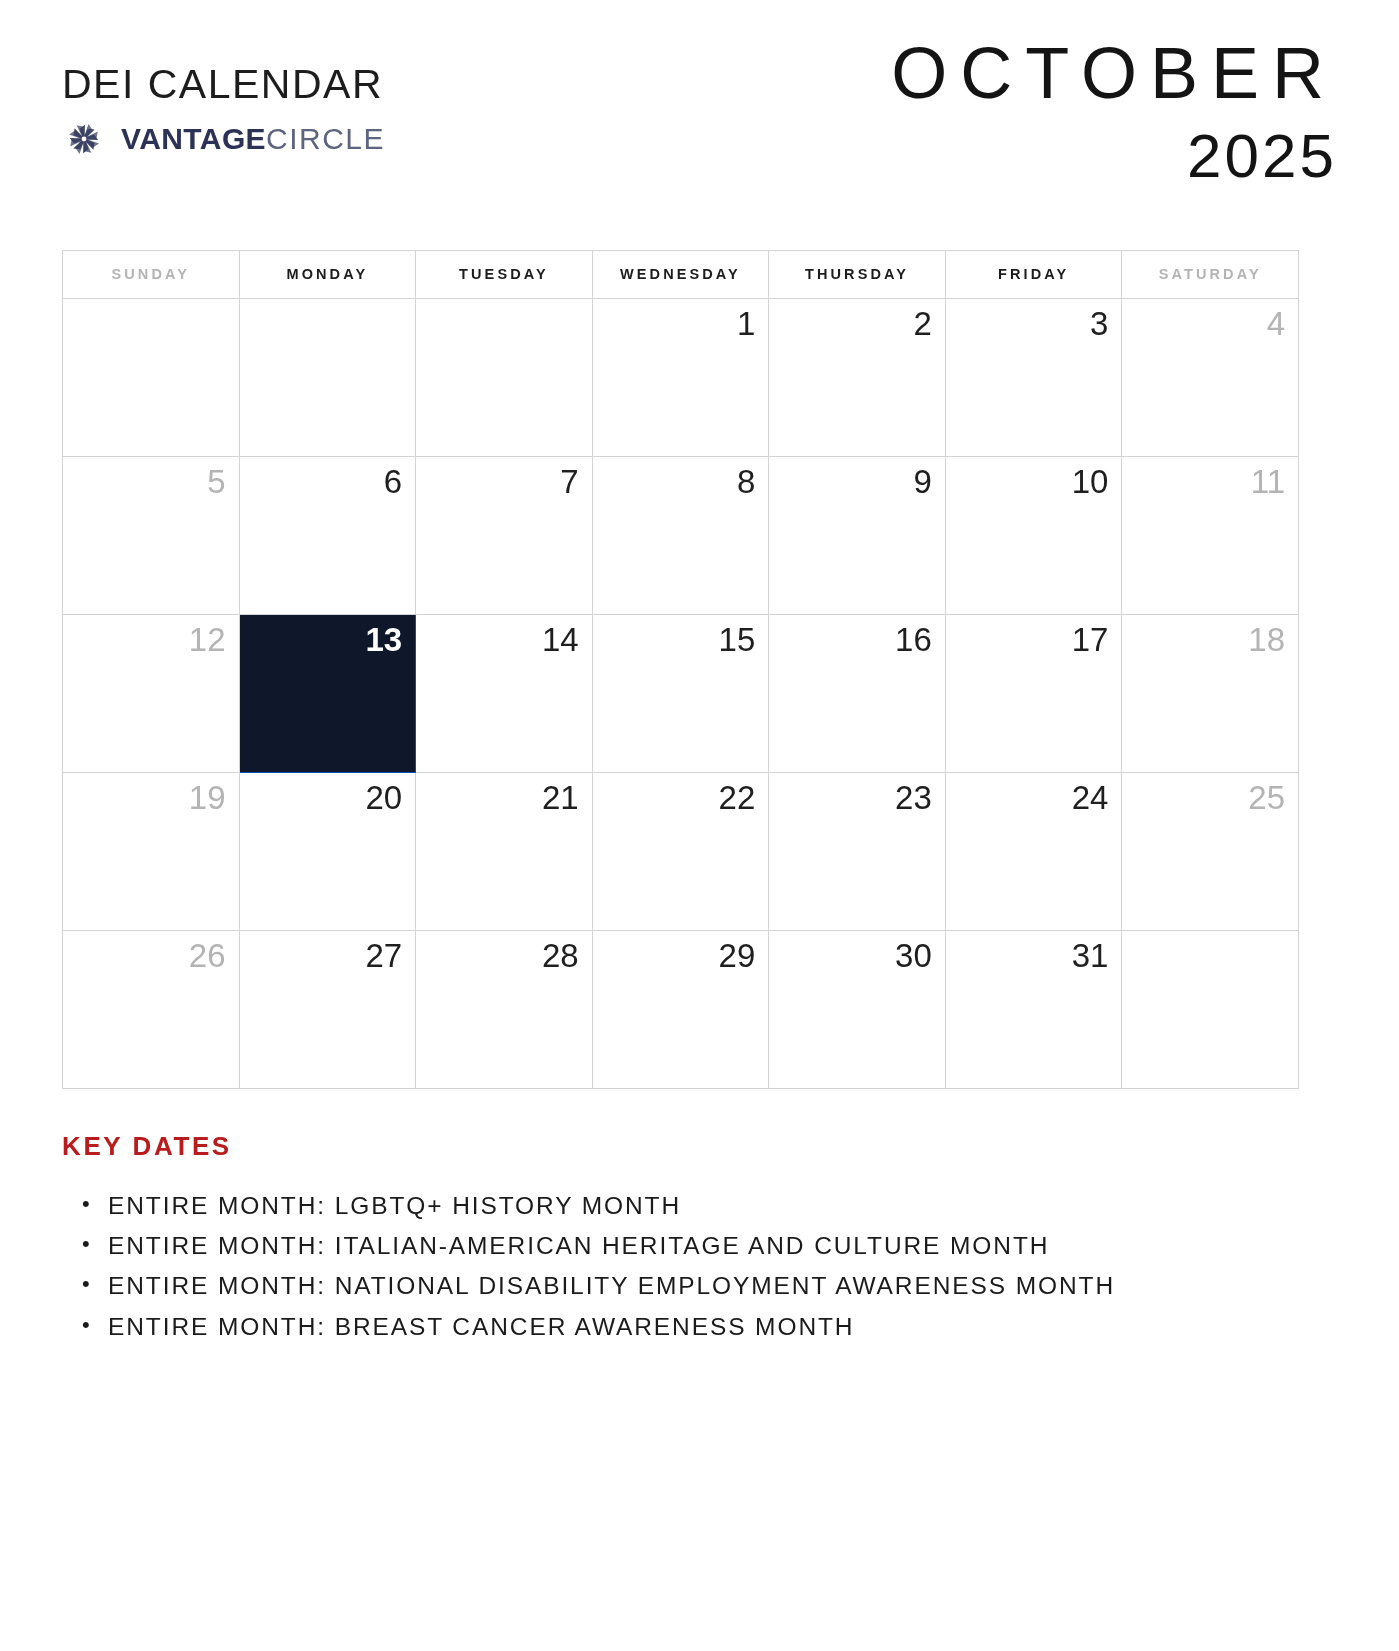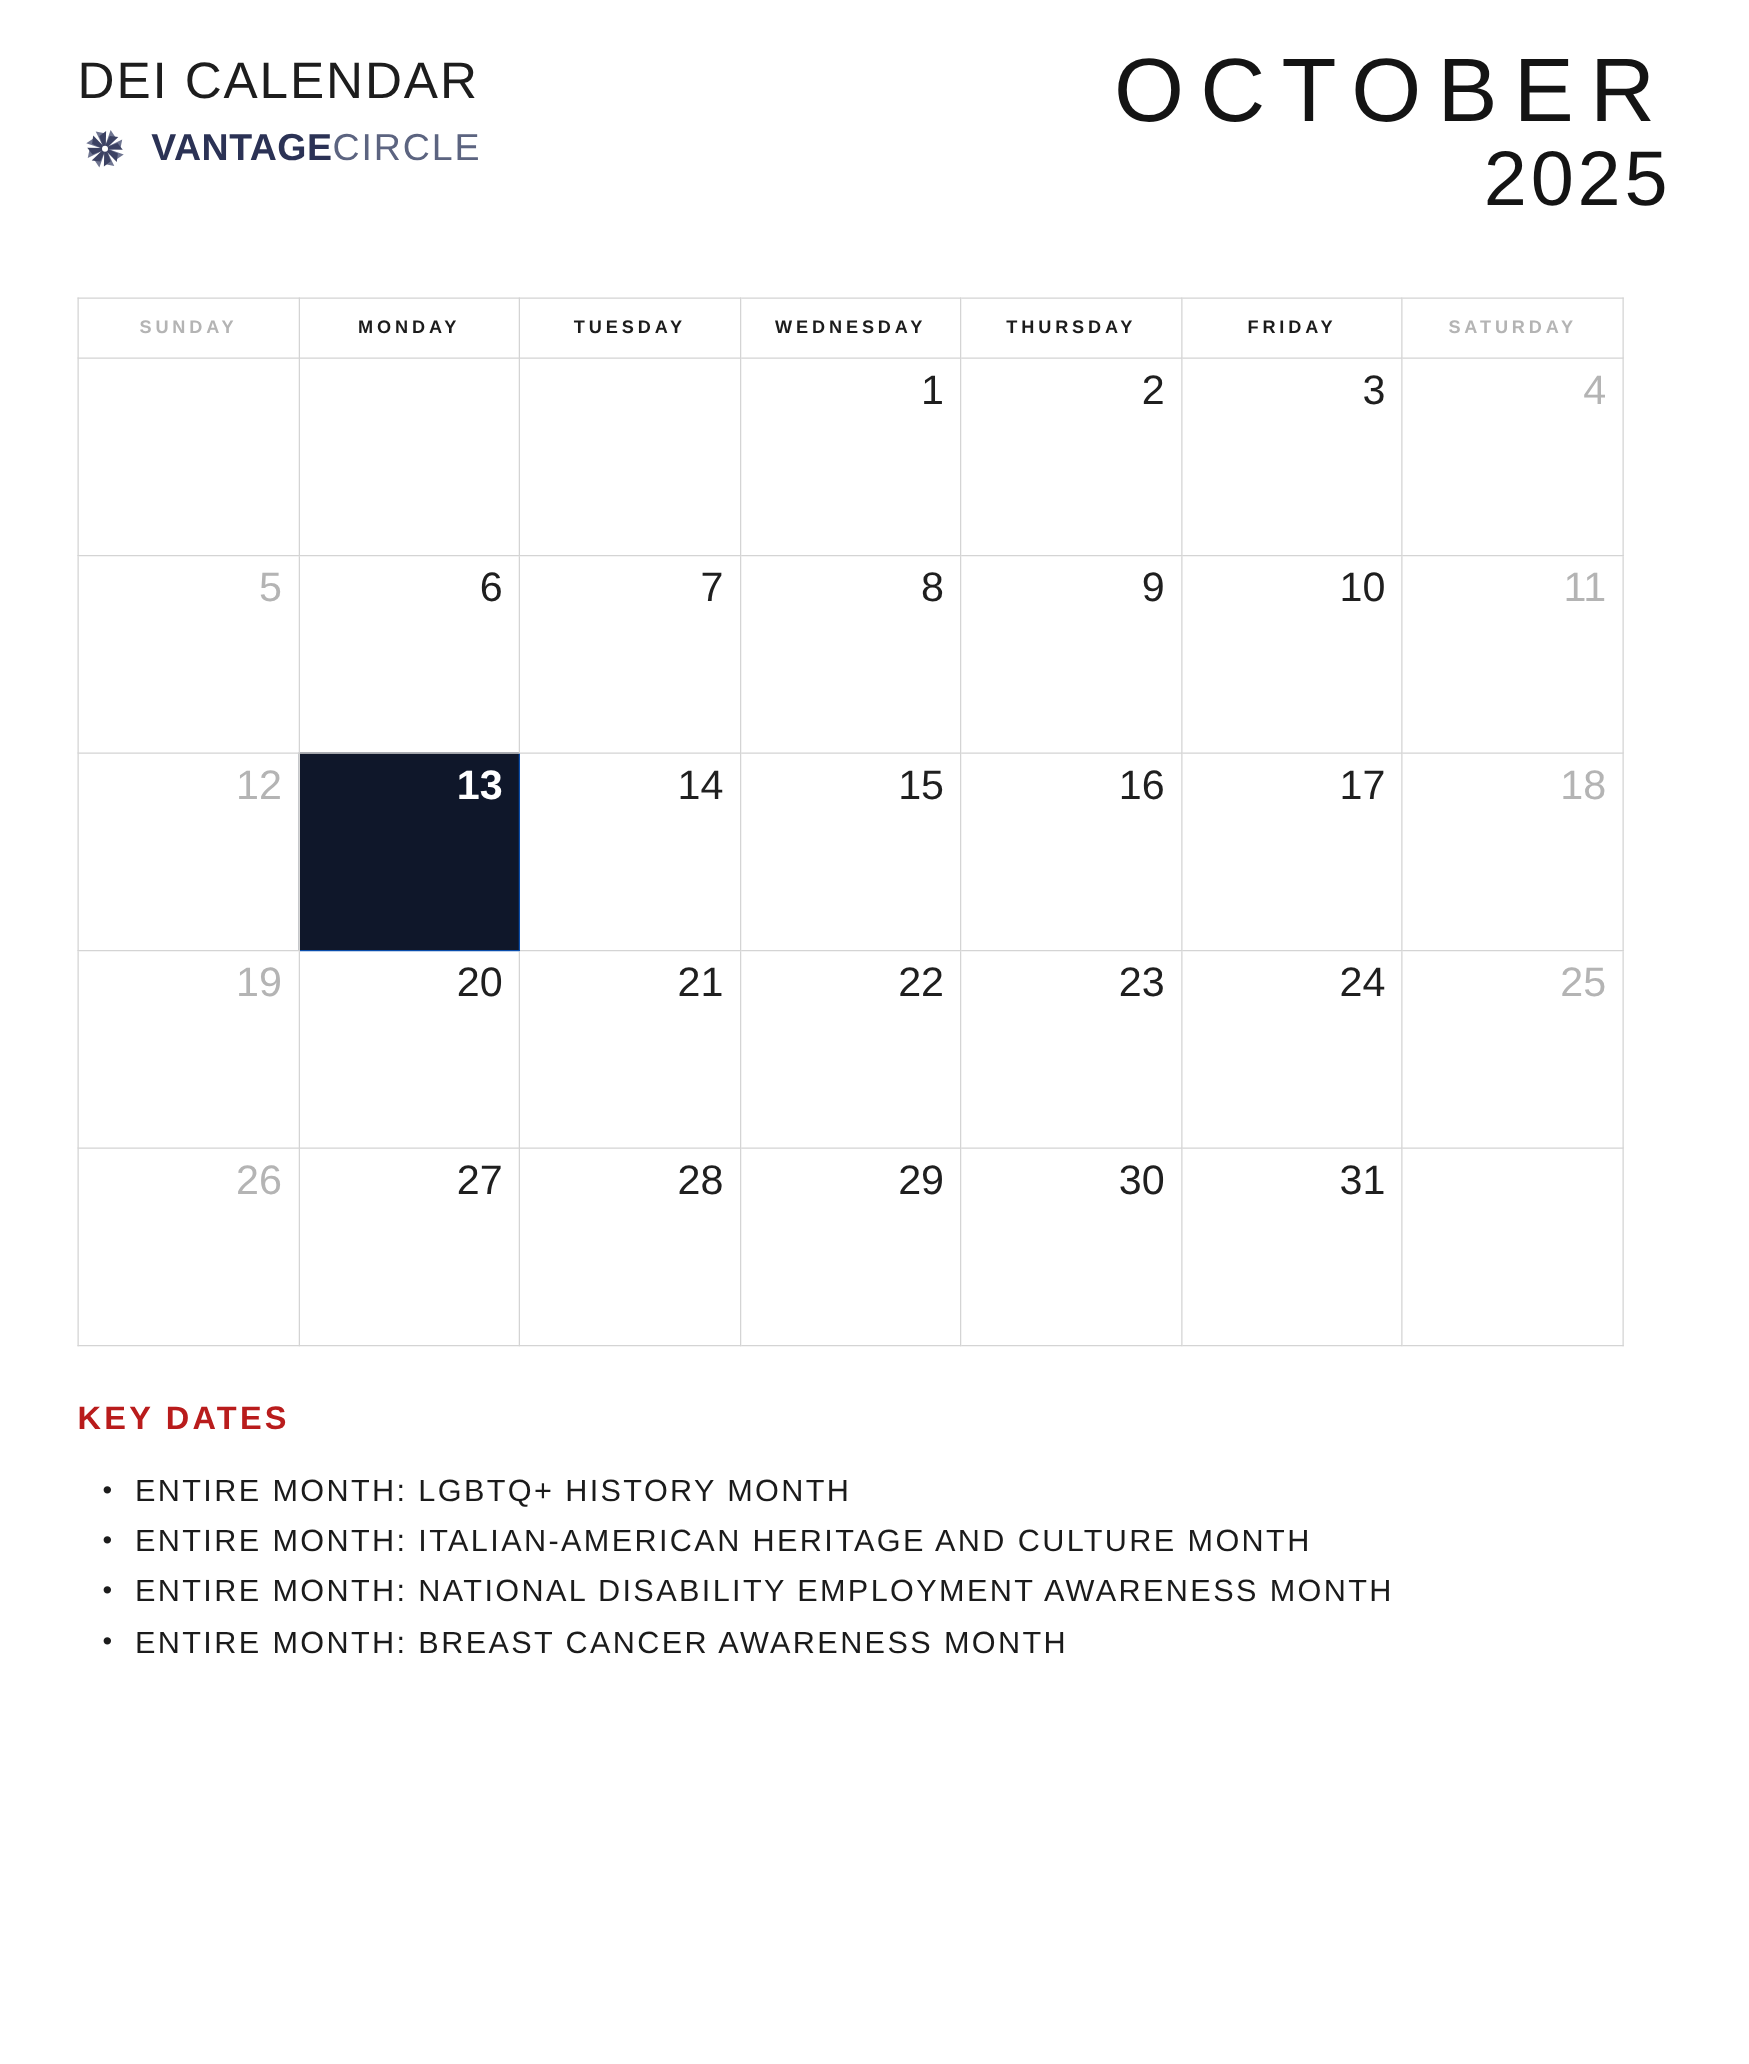--- a/index.html
+++ b/index.html
@@ -23,20 +23,21 @@
     padding: 38px 62px 0 62px;
   }
   .brand { padding-top: 6px; }
   .brand-title {
     font-size: 41px;
     font-weight: 300;
     letter-spacing: 1.5px;
     color: #1d1d1d;
     line-height: 1;
     white-space: nowrap;
+    margin-top: 20px;
   }
   .brand-logo {
     display: flex;
     align-items: center;
     margin-top: 14px;
   }
   .brand-logo svg { display:block; }
   .brand-wordmark {
     font-size: 30px;
     letter-spacing: 0.4px;
@@ -55,21 +56,21 @@
     color:#141414;
     line-height: 0.98;
     white-space: nowrap;
   }
   .month-year {
     font-size: 62px;
     font-weight: 200;
     letter-spacing: 3px;
     color:#141414;
     line-height: 1.05;
-    margin-top: 2px;
+    margin-top: 14px;
     white-space: nowrap;
   }
 
   
   .calwrap { padding: 0 62px; margin-top: 62px; }
   table.cal {
     width: 1237px;
     border-collapse: collapse;
     table-layout: fixed;
   }

